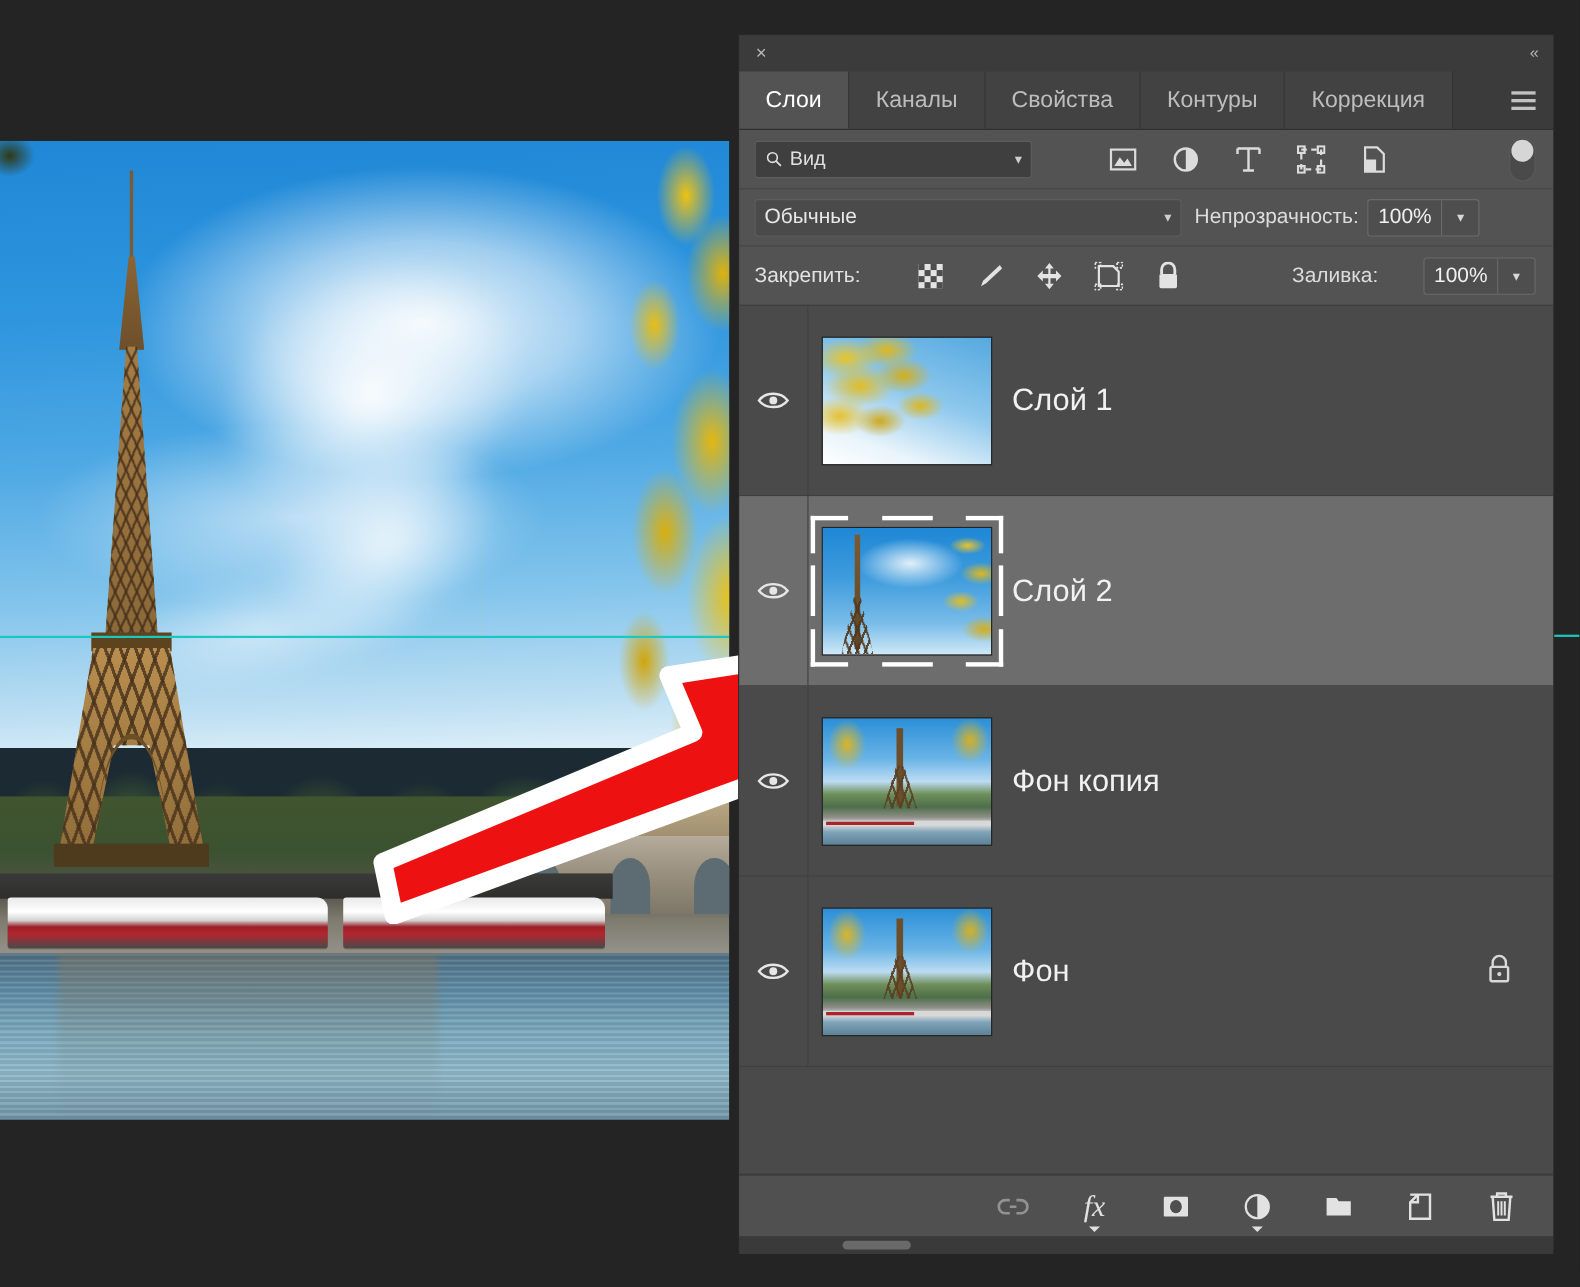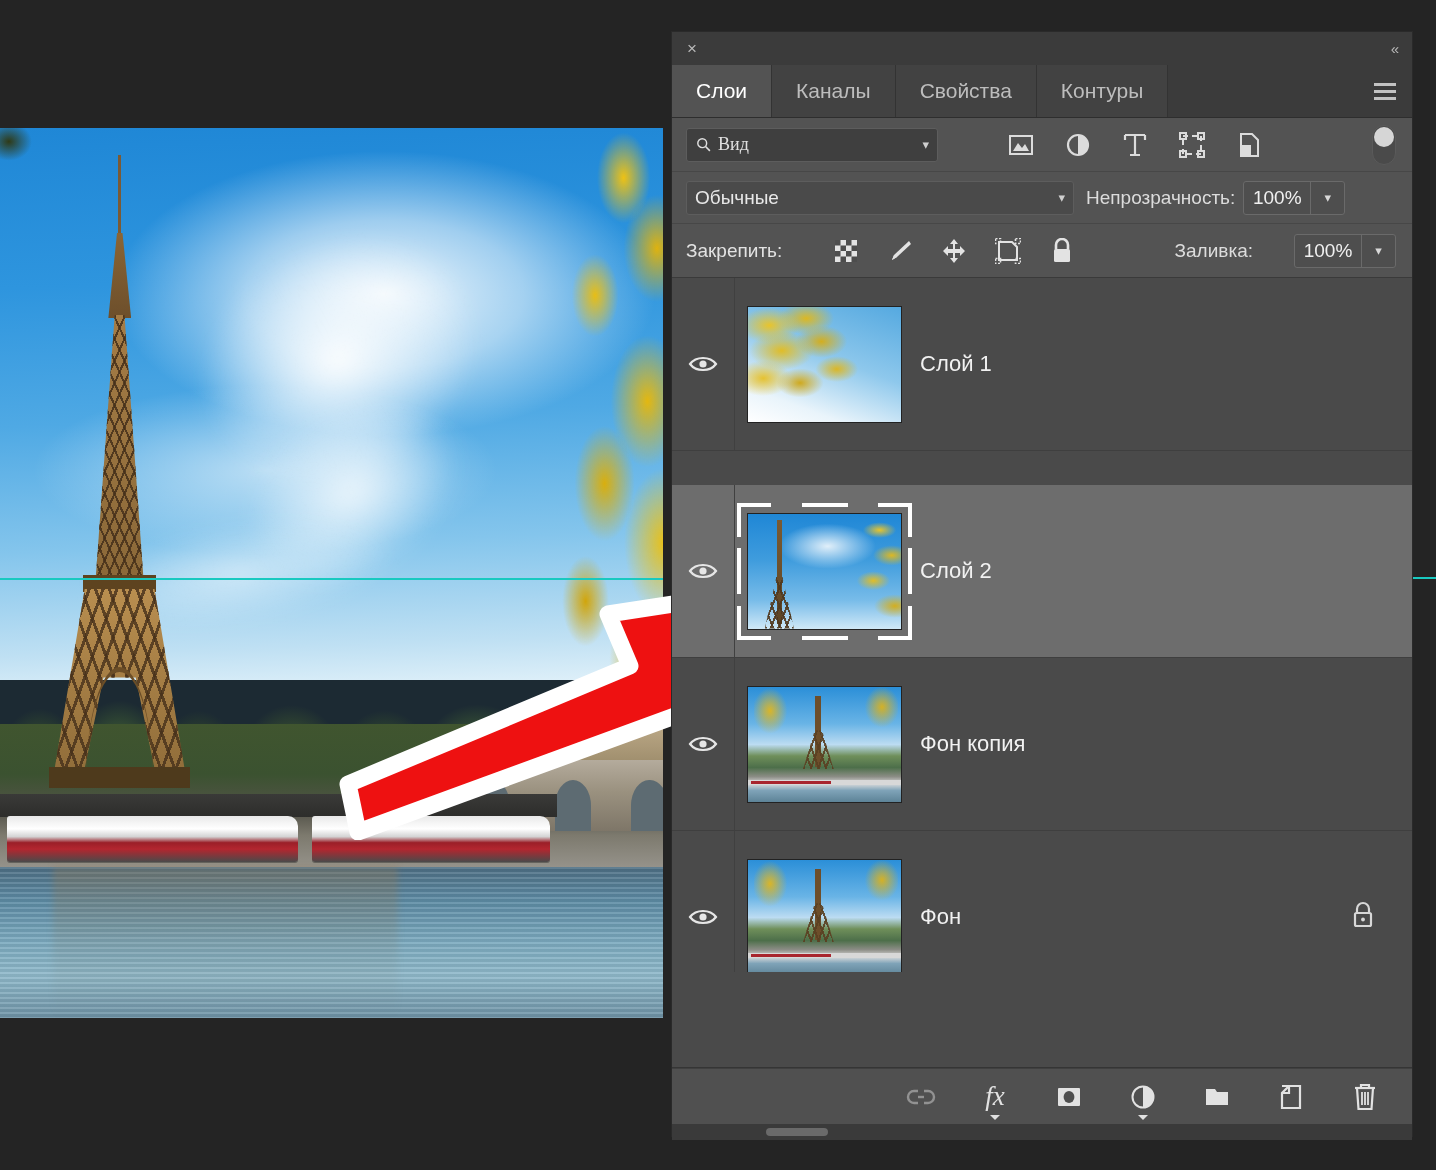--- a/index.html
+++ b/index.html
@@ -199,21 +199,21 @@
   }
   .hamburger i { display: block; width: 22px; height: 3px; background: #c2c2c2; }
 
   .filter-row {
     height: 54px; background: #535353; display: flex; align-items: center;
     padding: 0 16px 0 14px; gap: 0; border-bottom: 1px solid #474747;
   }
   .filter-select {
     width: 252px; height: 34px; background: #3f3f3f; border: 1px solid #5d5d5d;
     border-radius: 3px; display: flex; align-items: center; padding: 0 8px;
-    color: #e0e0e0; font-size: 18px; gap: 6px; cursor: pointer; font-family: Liberation Serif, serif;
+    color: #e0e0e0; font-size: 18px; gap: 6px; cursor: pointer;
   }
   .filter-select .lbl { flex: 1; }
   .chev { font-size: 13px; color: #cfcfcf; }
   .filter-icons { display: flex; align-items: center; gap: 27px; margin-left: 68px; }
   .ficon { width: 30px; height: 30px; display: flex; align-items: center; justify-content: center; cursor: pointer; }
   .toggle-pill {
     margin-left: auto; width: 24px; height: 40px; border-radius: 12px;
     background: #4a4a4a; border: 1px solid #5a5a5a; position: relative; cursor: pointer;
   }
   .toggle-pill::after {
@@ -251,31 +251,31 @@
   }
   .lock-label { color: #e2e2e2; font-size: 19px; margin-right: 16px; }
   .lock-icons { display: flex; align-items: center; gap: 24px; }
   .licon { width: 30px; height: 30px; display:flex; align-items:center; justify-content:center; cursor:pointer; }
 
   .layers-list { background: #4a4a4a; height: 694px; overflow: hidden; }
   .layer-row {
     position: relative; height: 173px; display: flex; align-items: center;
     background: #4a4a4a; border-bottom: 1px solid #3f3f3f; cursor: pointer;
   }
-  .layer-row.selected { background: #6d6d6d; margin-top: 34px; }
+  .layer-row.selected { background: #6d6d6d; }
   .eye-cell {
     width: 63px; height: 100%; display: flex; align-items: center; justify-content: center;
     border-right: 1px solid #404040; cursor: pointer;
   }
   .thumb-cell { width: 179px; display: flex; align-items: center; justify-content: center; position: relative; }
   .thumb {
     width: 155px; height: 117px; border: 1px solid #222; position: relative; overflow: hidden;
     background: #8ec7ea;
   }
-  .layer-name { color: #f1f1f1; font-size: 22px; margin-left: 6px; }
+  .layer-name { color: #f1f1f1; font-size: 28px; margin-left: 6px; }
   .row-lock { margin-left: auto; margin-right: 36px; }
 
   .sel-frame { position: absolute; width: 175px; height: 137px; pointer-events: none; }
   .sel-frame span { position: absolute; background: #fff; }
 
   .panel-filler { background: #4a4a4a; height: 96px; border-bottom: 1px solid #353535; }
 
   .panel-bottombar {
     height: 56px; background: #505050; display: flex; align-items: center;
     justify-content: flex-end; padding-right: 30px; gap: 40px;
@@ -361,20 +361,23 @@
         <span>Слои</span>
       </div>
       <div class="tab">
         <span>Каналы</span>
       </div>
       <div class="tab">
         <span>Свойства</span>
       </div>
       <div class="tab">
         <span>Контуры</span>
+      </div>
+      <div class="tab">
+        <span>Коррекция</span>
       </div>
       <div class="tabs-spacer"></div>
       <div class="hamburger">
         <i></i>
           <i></i>
           <i></i>
       </div>
     </div>
 
     <div class="filter-row">

